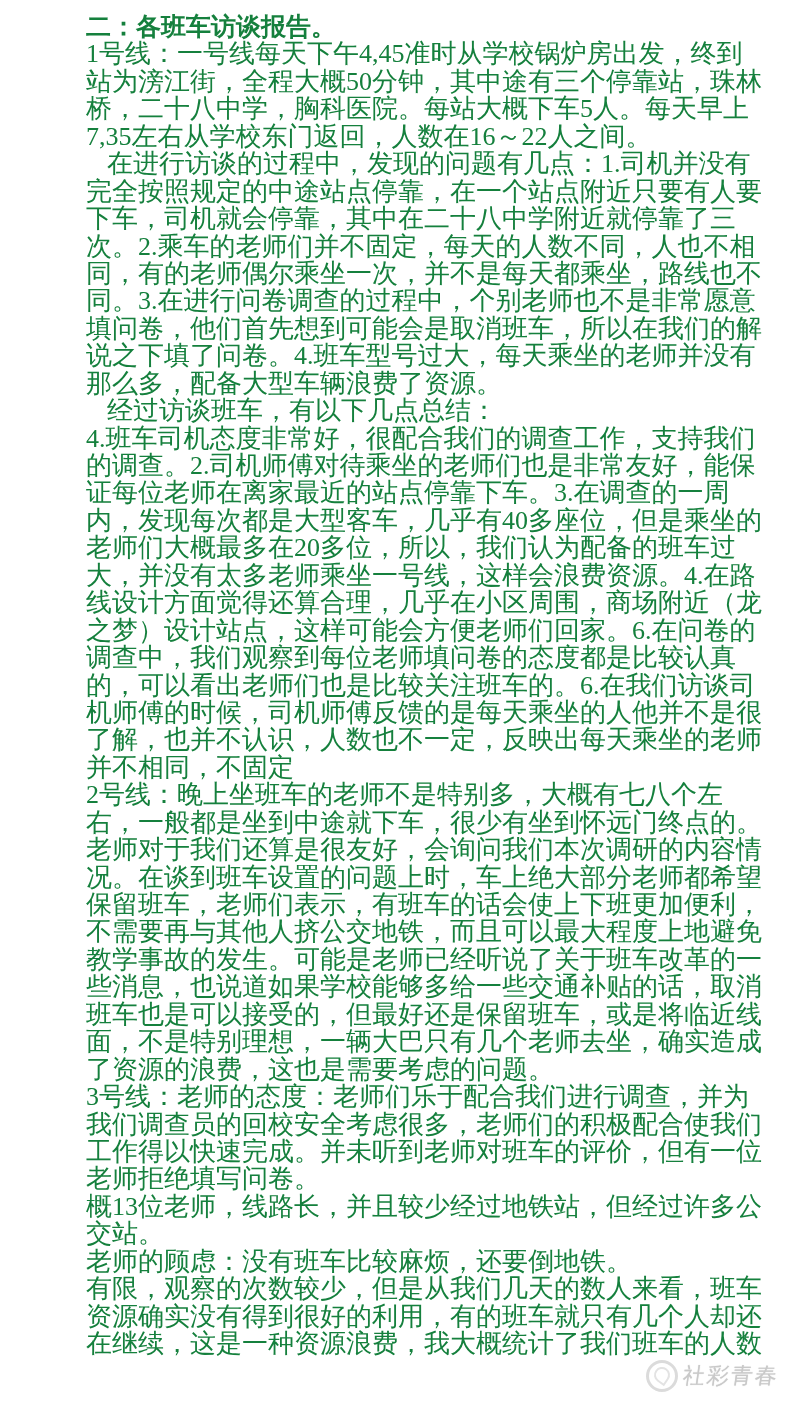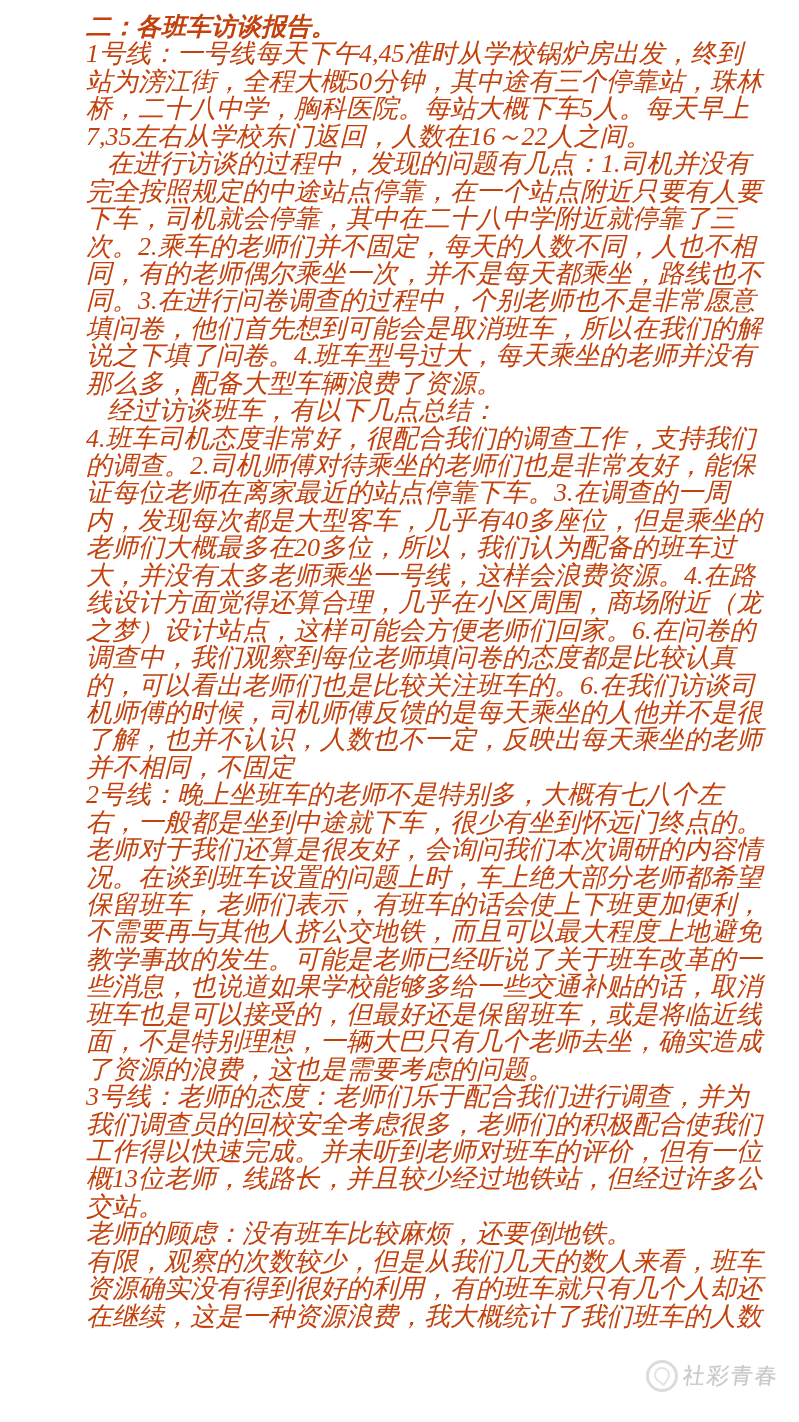--- a/index.html
+++ b/index.html
@@ -18,24 +18,23 @@
     position: absolute;
     left: 86px;
     top: 13px;
     width: 700px;
   }
 
   .line {
     font-size: 26px;
     line-height: 27.45px;
     height: 27.45px;
-    color: #c2410c;
+    color: #15803d;
     white-space: nowrap;
     font-family: "Liberation Serif", serif;
-    font-style: italic;
   }
 
   .line.title {
     font-family: "Liberation Sans", sans-serif;
     font-weight: 700;
     font-size: 25px;
   }
 
   .line.indent { text-indent: 21px; }
 
@@ -117,20 +116,21 @@
     <div class="line">保留班车，老师们表示，有班车的话会使上下班更加便利，</div>
     <div class="line">不需要再与其他人挤公交地铁，而且可以最大程度上地避免</div>
     <div class="line">教学事故的发生。可能是老师已经听说了关于班车改革的一</div>
     <div class="line">些消息，也说道如果学校能够多给一些交通补贴的话，取消</div>
     <div class="line">班车也是可以接受的，但最好还是保留班车，或是将临近线</div>
     <div class="line">面，不是特别理想，一辆大巴只有几个老师去坐，确实造成</div>
     <div class="line">了资源的浪费，这也是需要考虑的问题。</div>
     <div class="line">3号线：老师的态度：老师们乐于配合我们进行调查，并为</div>
     <div class="line">我们调查员的回校安全考虑很多，老师们的积极配合使我们</div>
     <div class="line">工作得以快速完成。并未听到老师对班车的评价，但有一位</div>
+    <div class="line">老师拒绝填写问卷。</div>
     <div class="line">概13位老师，线路长，并且较少经过地铁站，但经过许多公</div>
     <div class="line">交站。</div>
     <div class="line">老师的顾虑：没有班车比较麻烦，还要倒地铁。</div>
     <div class="line">有限，观察的次数较少，但是从我们几天的数人来看，班车</div>
     <div class="line">资源确实没有得到很好的利用，有的班车就只有几个人却还</div>
     <div class="line">在继续，这是一种资源浪费，我大概统计了我们班车的人数</div>
   </div>
 
   <div class="watermark">
     <span class="wm-logo">

